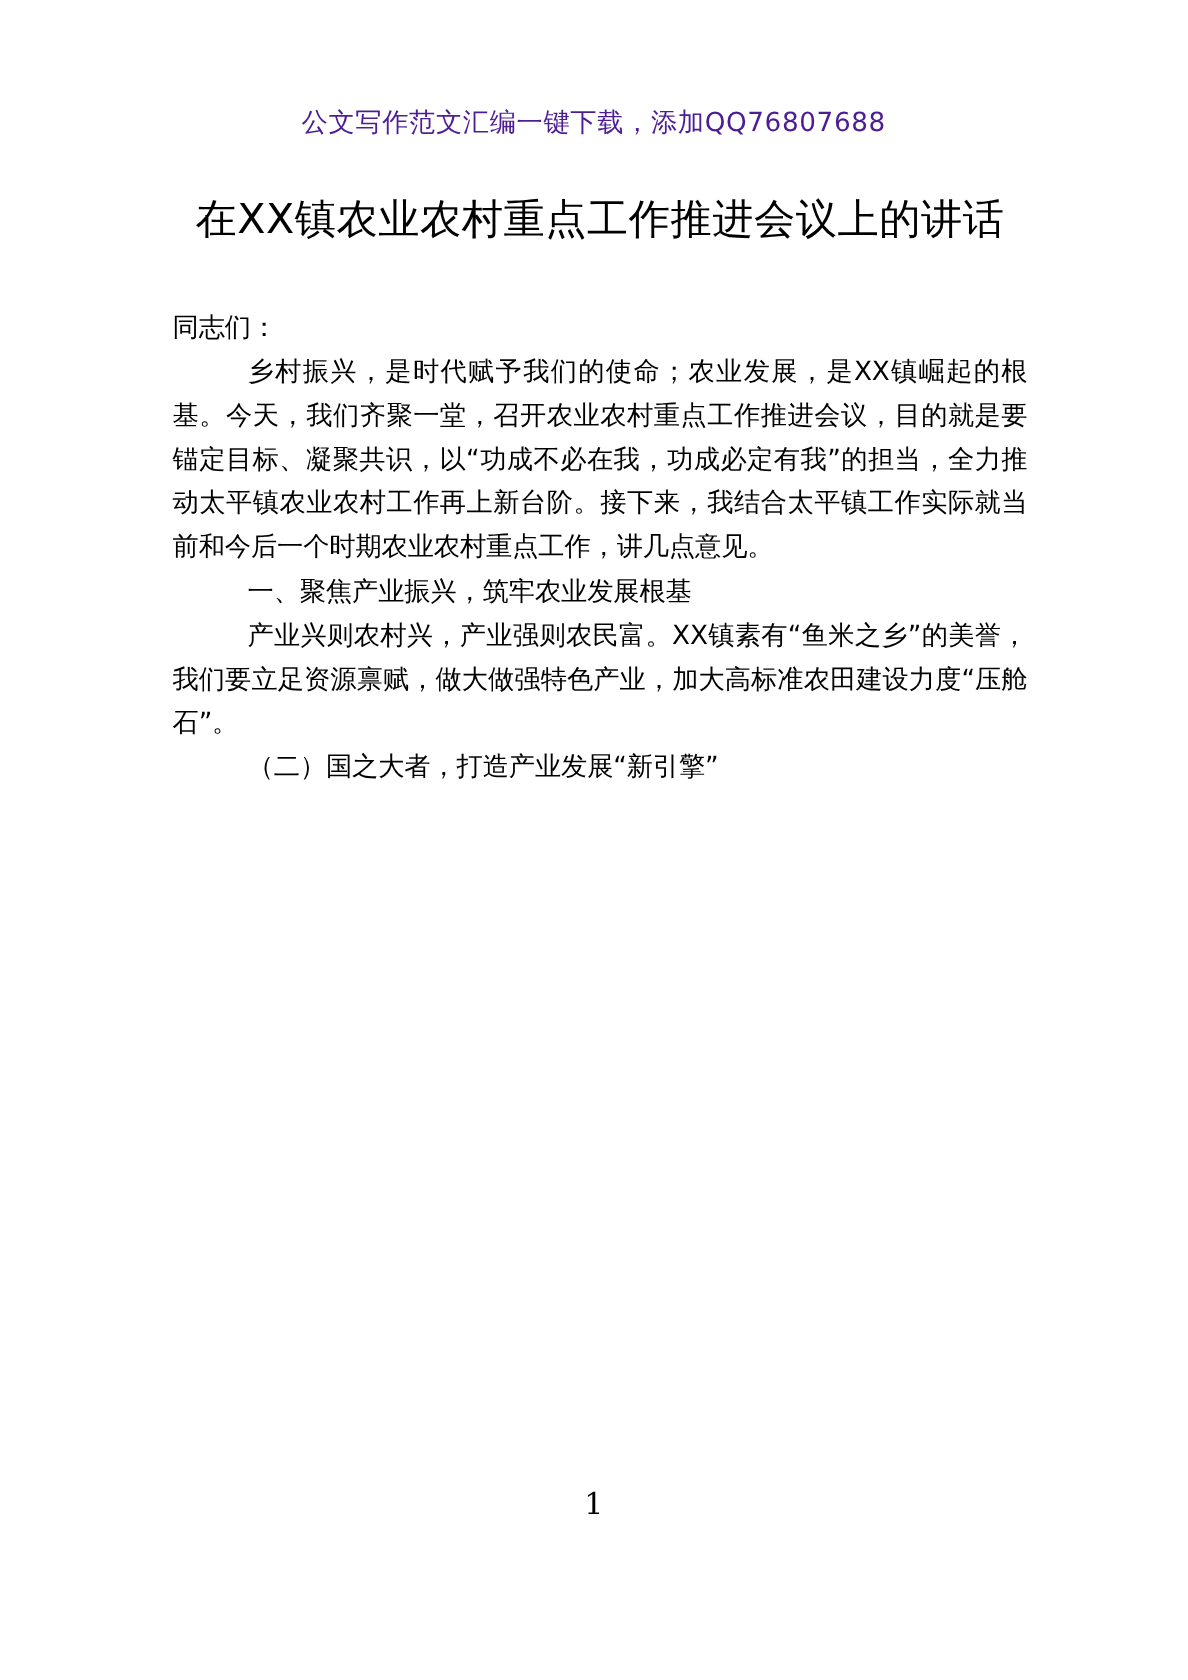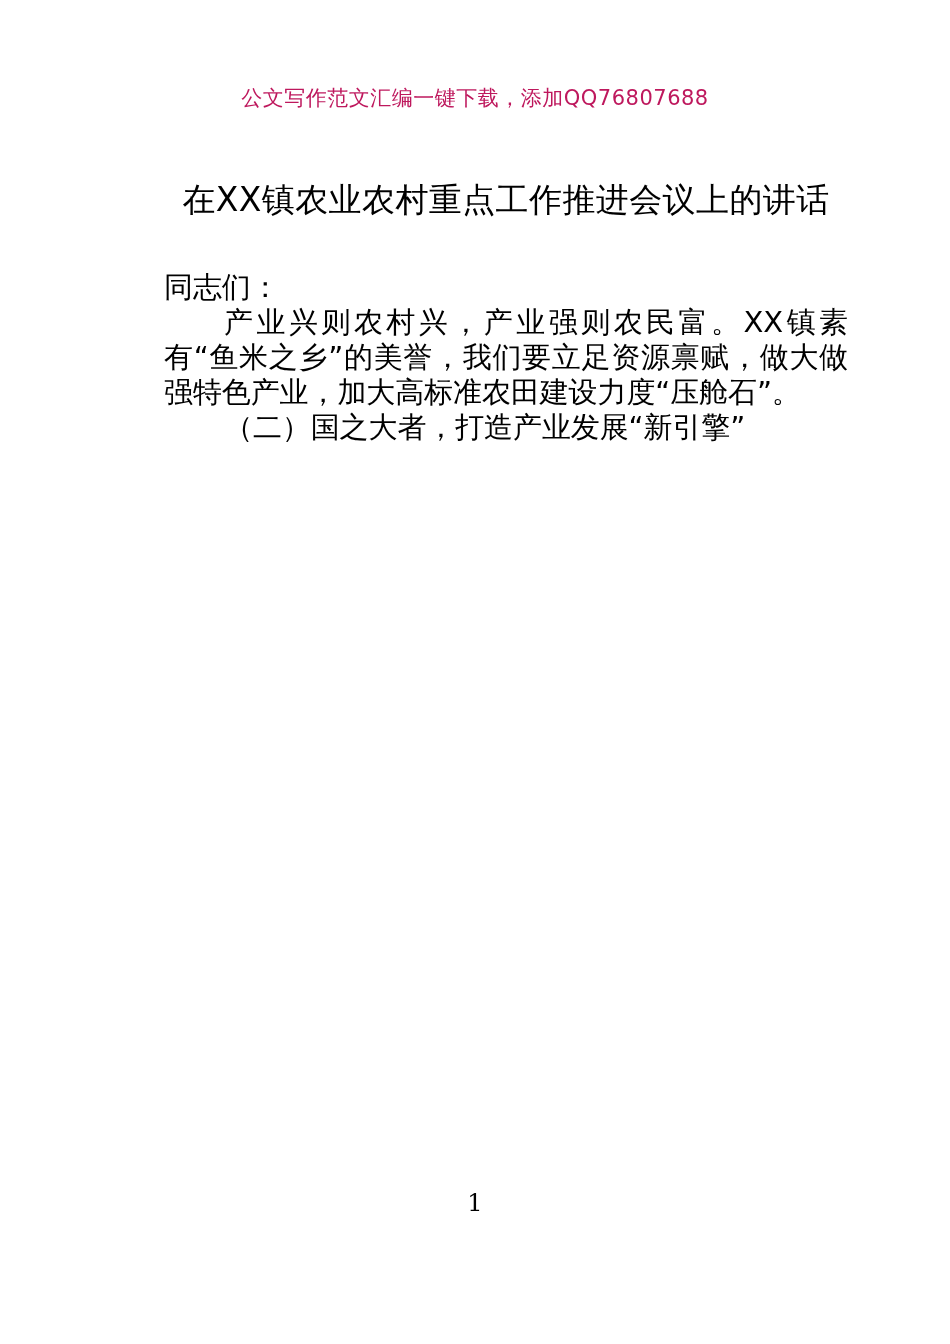--- a/index.html
+++ b/index.html
@@ -23,50 +23,49 @@
 
   
   .promo-header {
     position: absolute;
     top: 84px;
     left: 0;
     width: 950px;
     text-align: center;
     font-size: 21px;
     line-height: 28px;
-    color: #be185d;
+    color: #4c1d95;
     letter-spacing: 0.5px;
     white-space: nowrap;
   }
 
   
   .doc {
     position: absolute;
     left: 138px;
-    top: 172px;
+    top: 147px;
     width: 684px;
-    margin-left: 26px;
   }
 
   .doc-title {
     font-size: 33px;
     line-height: 56px;
     text-align: center;
     letter-spacing: 0.4px;
     margin: 0 0 0 0;
     padding: 0;
     font-weight: 400;
   }
 
   .title-spacer {
     height: 42px;
   }
 
   .para {
-    font-size: 29px;
+    font-size: 21px;
     line-height: 35.1px;
     text-align: justify;
     text-align-last: left;
     letter-spacing: -0.1px;
     margin: 0;
     padding: 0;
     white-space: pre-wrap;
     word-break: break-all;
   }
   .para.indent {
@@ -97,20 +96,22 @@
   <div class="promo-header">公文写作范文汇编一键下载，添加QQ76807688</div>
 
   <div class="doc">
 
     <h1 class="doc-title">在XX镇农业农村重点工作推进会议上的讲话</h1>
 
     <div class="title-spacer"></div>
 
     <div id="paragraph-container">
         <p class="para noindent">同志们：</p>
+        <p class="para indent">乡村振兴，是时代赋予我们的使命；农业发展，是XX镇崛起的根基。今天，我们齐聚一堂，召开农业农村重点工作推进会议，目的就是要锚定目标、凝聚共识，以“功成不必在我，功成必定有我”的担当，全力推动太平镇农业农村工作再上新台阶。接下来，我结合太平镇工作实际就当前和今后一个时期农业农村重点工作，讲几点意见。</p>
+        <p class="para indent">一、聚焦产业振兴，筑牢农业发展根基</p>
         <p class="para indent">产业兴则农村兴，产业强则农民富。XX镇素有“鱼米之乡”的美誉，我们要立足资源禀赋，做大做强特色产业，加大高标准农田建设力度“压舱石”。</p>
         <p class="para indent">（二）国之大者，打造产业发展“新引擎”</p>
       </div>
 
   </div>
 
   <div class="page-number">1</div>
 
 </div>
 

